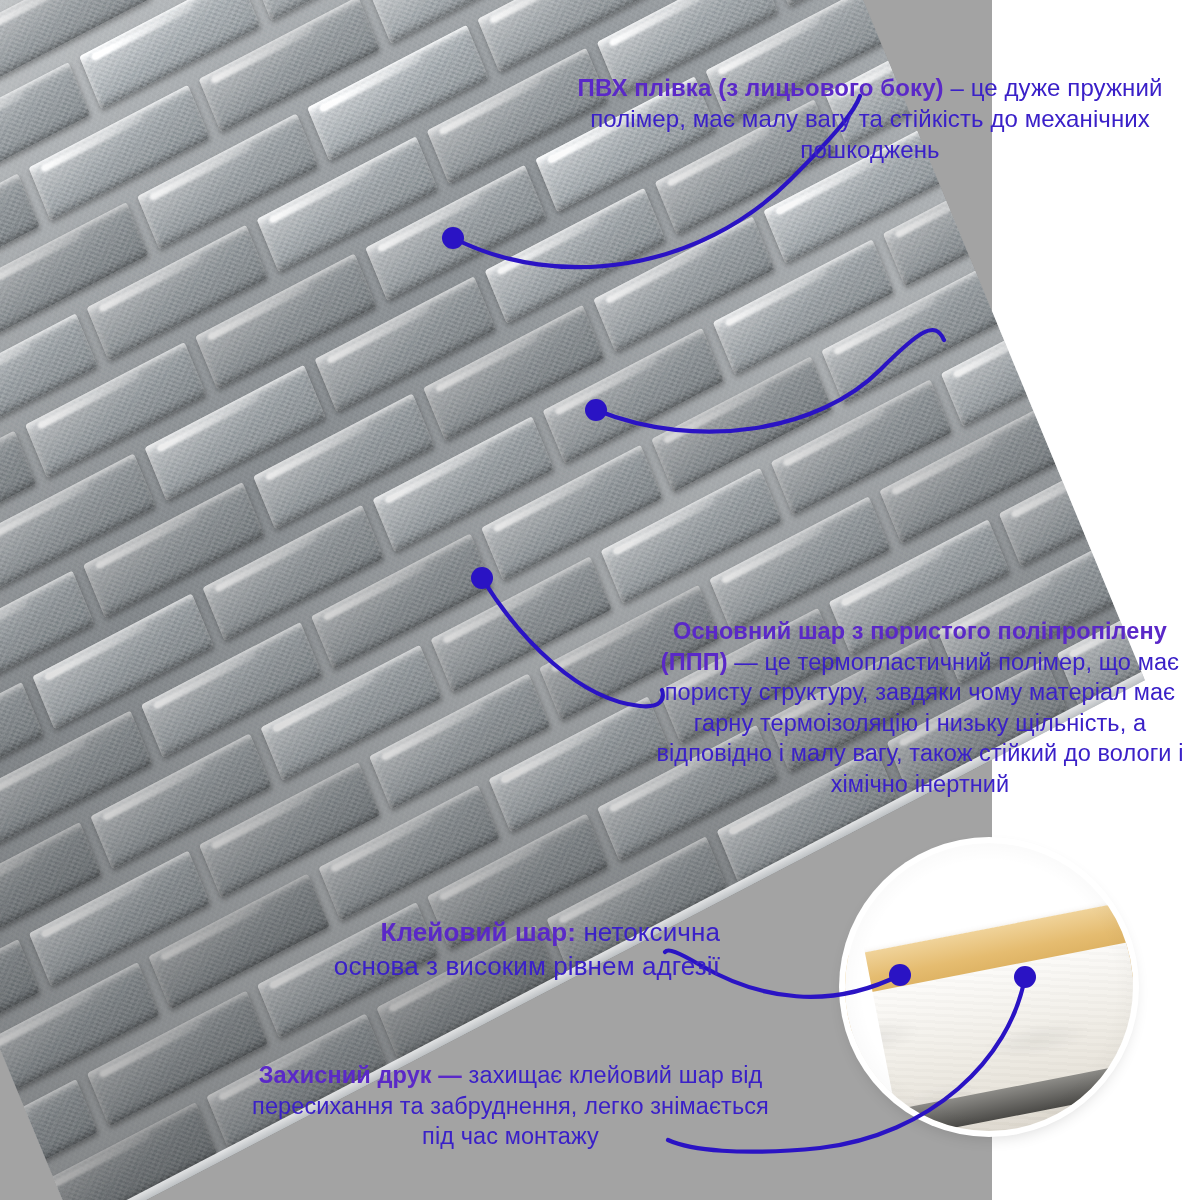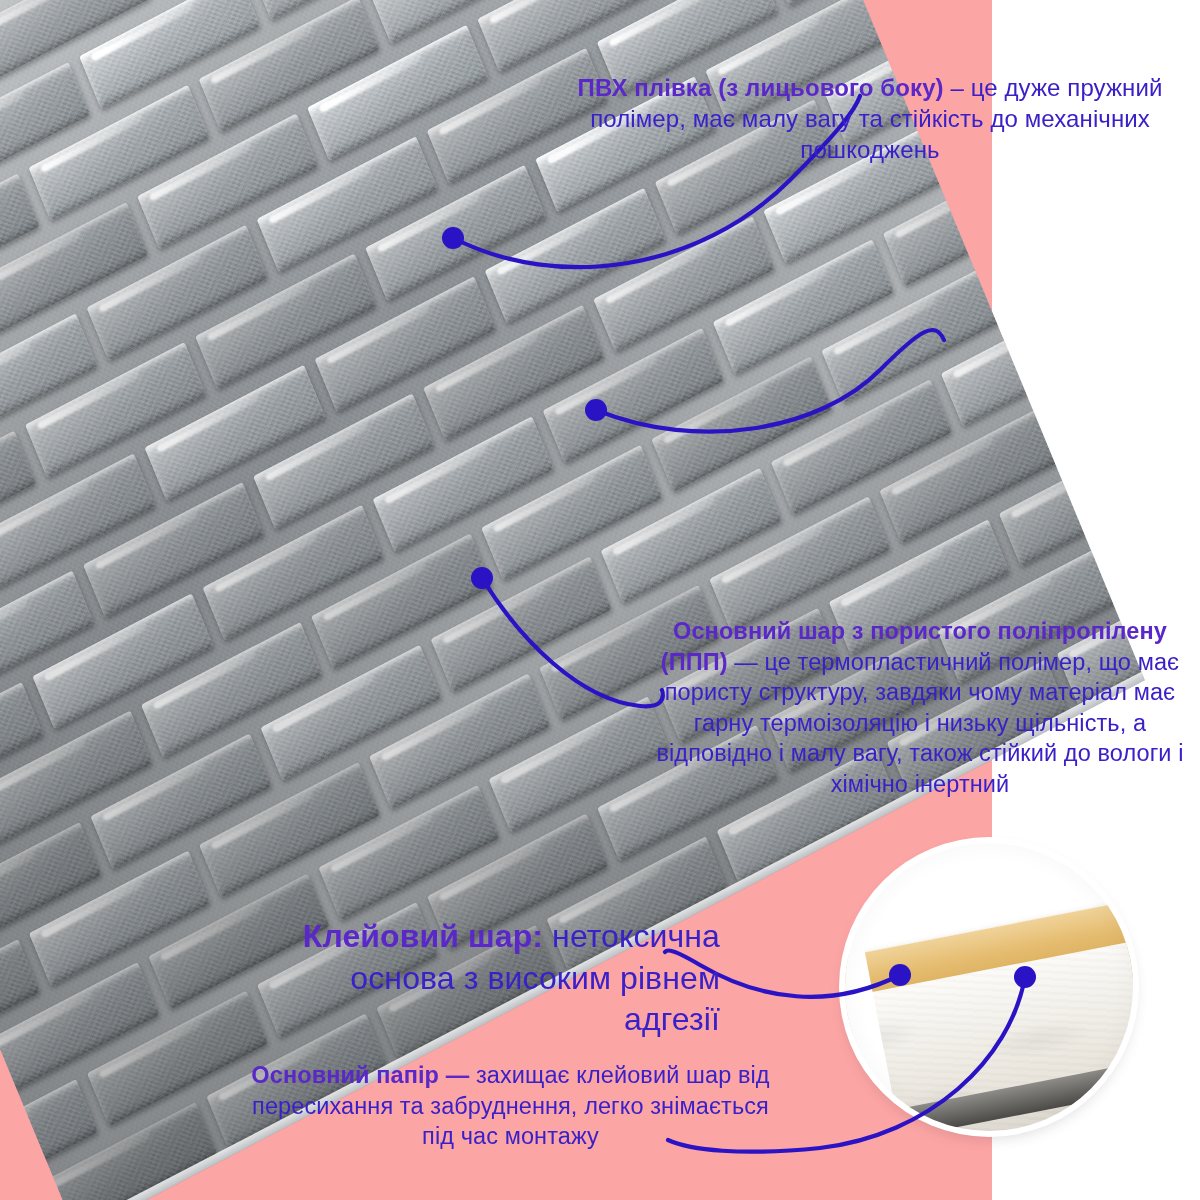--- a/index.html
+++ b/index.html
@@ -1,18 +1,18 @@
 <!DOCTYPE html>
 <html><head>
 <meta charset="utf-8">
 <style>
   html,body{margin:0;padding:0;background:#ffffff;}
   body{width:1200px;height:1200px;overflow:hidden;
        font-family:"Liberation Sans","DejaVu Sans",sans-serif;}
-  #stage{position:relative;width:992px;height:1200px;background:#fca5a5;}
+  #stage{position:relative;width:992px;height:1200px;background:#a3a3a3;}
 
   
   #panel-wrap{position:absolute;left:-210px;top:-190px;width:1180px;height:1180px;
               transform:rotate(-27.5deg) skewX(-5deg) scale(1.02);
               transform-origin:50% 50%;
               clip-path:polygon(0% 0%,100% 0%,100% 100%,0% 100%);}
   #panel{position:absolute;inset:0;
          background:
            linear-gradient(122deg, rgba(255,255,255,.18) 0%, rgba(255,255,255,0) 38%),
            linear-gradient(160deg,#c9ccce 0%,#aeb2b5 22%,#92979b 48%,#b5b9bc 70%,#8e9397 100%);
@@ -48,21 +48,21 @@
 
   
   .callout{position:absolute;color:#3a20c8;line-height:1.30;letter-spacing:.1px;}
   .callout b{color:#5a28c8;font-weight:700;}
   .t-right{text-align:right;}
   .t-center{text-align:center;}
 
   #txt-pvc{left:560px;top:72px;width:620px;font-size:24px;text-align:center;}
   #txt-deco{left:752px;top:252px;width:428px;font-size:23.5px;text-align:center;}
   #txt-ppp{left:650px;top:616px;width:540px;font-size:23.5px;text-align:center;}
-  #txt-glue{left:300px;top:916px;width:420px;font-size:32px;text-align:right;}
+  #txt-glue{left:300px;top:916px;width:420px;font-size:26px;text-align:right;}
   #txt-paper{left:248px;top:1060px;width:525px;font-size:23.5px;text-align:center;}
 
   
   #inset{position:absolute;left:845px;top:843px;width:288px;height:288px;border-radius:50%;
          overflow:hidden;background:#fff;
          box-shadow:0 0 0 6px #ffffff, 0 6px 16px rgba(0,0,0,.16);}
   #inset .photo{position:absolute;inset:0;}
   
   #inset .kraft{position:absolute;left:-16%;top:-10%;width:132%;height:78%;
         background:linear-gradient(178deg,#d8a martin 0%, #d8a958 0%,#e3b96a 26%,#d8ab57 55%,#e9c583 78%,#d6a64f 100%);
@@ -278,16 +278,16 @@
 
   <div class="callout t-center" id="txt-ppp">
     <div><b>Основний шар з пористого поліпропілену (ППП)</b><span> — це термопластичний полімер, що має пористу структуру, завдяки чому матеріал має гарну термоізоляцію і низьку щільність, а відповідно і малу вагу, також стійкий до вологи і хімічно інертний</span></div>
   </div>
 
   <div class="callout t-right" id="txt-glue">
     <div><b>Клейовий шар:</b><span> нетоксична основа з високим рівнем адгезії</span></div>
   </div>
 
   <div class="callout t-center" id="txt-paper">
-    <div><b>Основний папір —</b><span> захищає клейовий шар від пересихання та забруднення, легко знімається під час монтажу</span></div>
+    <div><b>Захисний друк —</b><span> захищає клейовий шар від пересихання та забруднення, легко знімається під час монтажу</span></div>
   </div>
 
 </div>
 
 </body></html>

